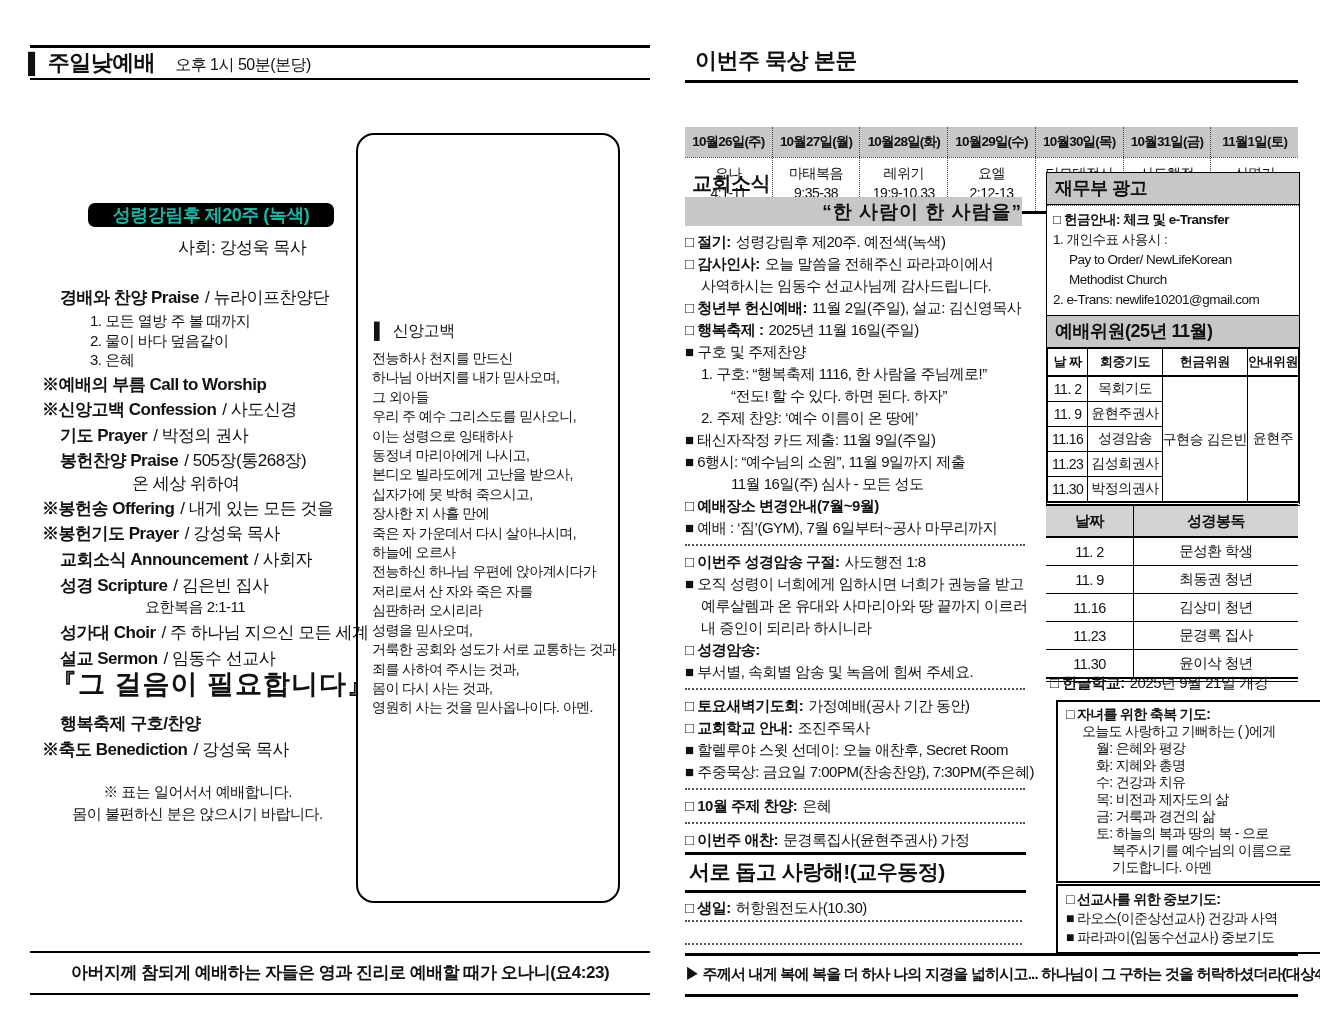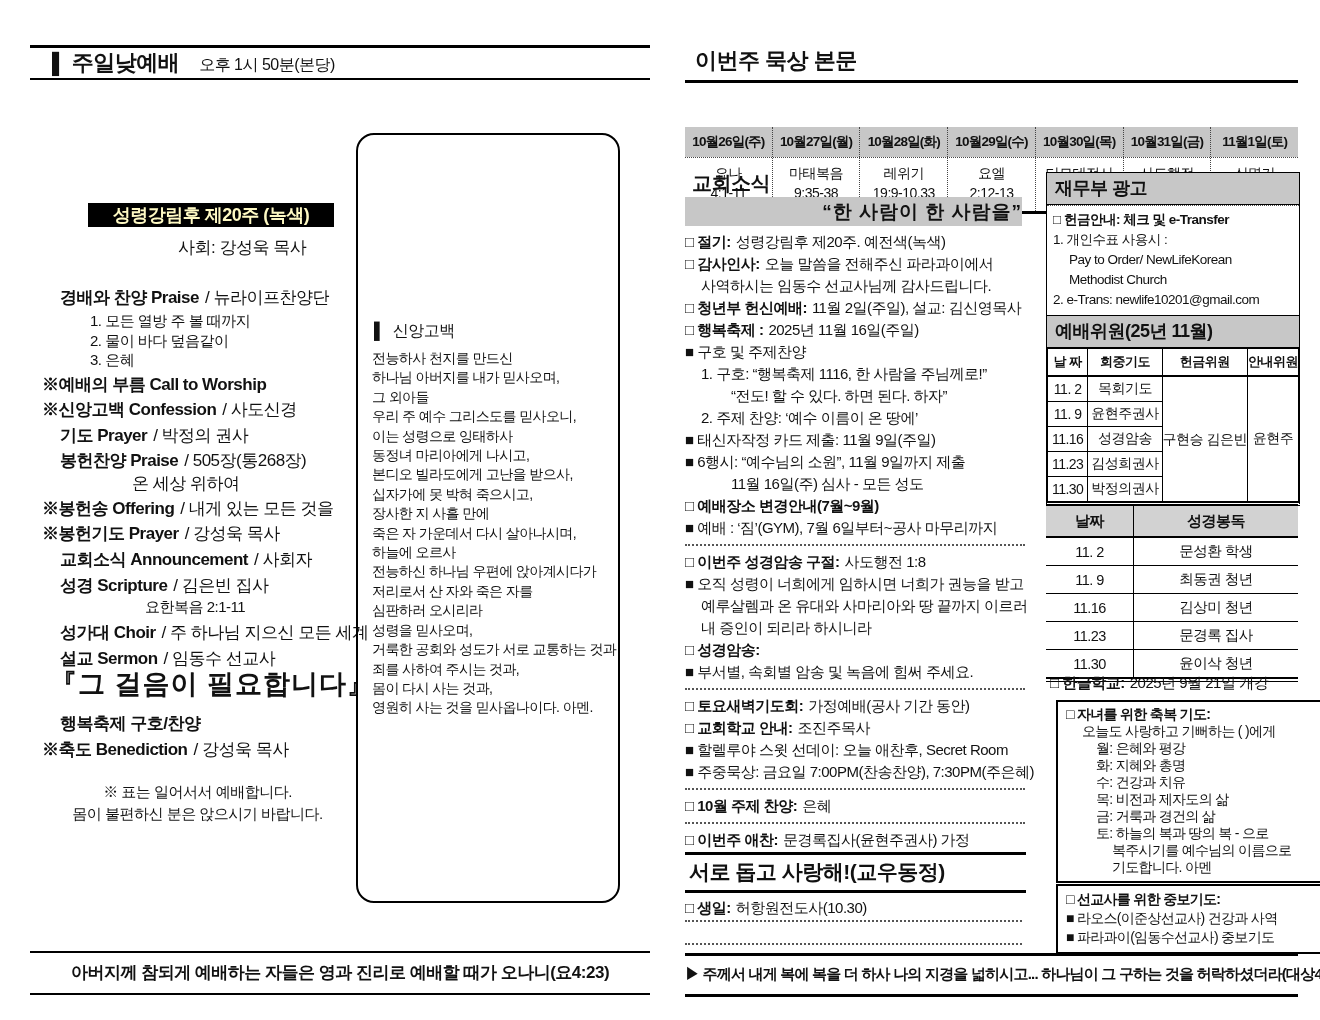--- a/index.html
+++ b/index.html
@@ -2,25 +2,25 @@
 <html><head>
 <meta charset="utf-8">
 <style>
   html,body{margin:0;padding:0;background:#ffffff;}
   body{width:1320px;height:1020px;position:relative;overflow:hidden;
        font-family:"Liberation Sans",sans-serif;color:#111;}
   .abs{position:absolute;}
   
   .hdr-rule{left:30px;width:620px;border-top:3px solid #000;height:0;}
   .hdr-rule2{left:30px;width:620px;border-top:2px solid #000;height:0;}
-  .lp-header{left:52px;top:48px;font-size:22px;font-weight:bold;letter-spacing:-0.5px;white-space:nowrap;}
+  .lp-header{left:28px;top:48px;font-size:22px;font-weight:bold;letter-spacing:-0.5px;white-space:nowrap;}
   .lp-header .bar{font-size:20px;margin-right:6px;}
   .lp-header .time{font-size:16px;font-weight:normal;margin-left:20px;}
-  .season{left:88px;top:203px;width:246px;height:24px;background:#000;color:#fef9c3;
-          font-size:18px;font-weight:bold;text-align:center;line-height:24px;letter-spacing:-0.5px;white-space:nowrap;}
+  .season{left:88px;top:203px;width:246px;height:24px;background:#000;color:#14b8a6;
+          font-size:18px;font-weight:bold;text-align:center;line-height:24px;letter-spacing:-0.5px;white-space:nowrap;border-radius:7px;}
   .presider{left:178px;top:236px;font-size:17px;letter-spacing:-0.5px;}
   .srow{position:absolute;font-size:17px;letter-spacing:-0.5px;white-space:nowrap;}
   .srow .lb{font-weight:bold;margin-right:6px;}
   .srow .lb:empty{margin-right:0;}
   .srow.sub{font-size:15px;}
   .sermon{left:50px;top:666px;font-size:27px;font-weight:600;letter-spacing:1px;white-space:nowrap;}
   .notes{left:40px;width:315px;text-align:center;font-size:15px;letter-spacing:-0.5px;}
   .creed-box{left:356px;top:133px;width:260px;height:766px;border:2px solid #000;border-radius:18px;overflow:hidden;}
   .creed-title{position:absolute;left:16px;top:186px;font-size:16px;font-weight:normal;letter-spacing:-0.5px;}
   .creed-title .bar{margin-right:8px;}

